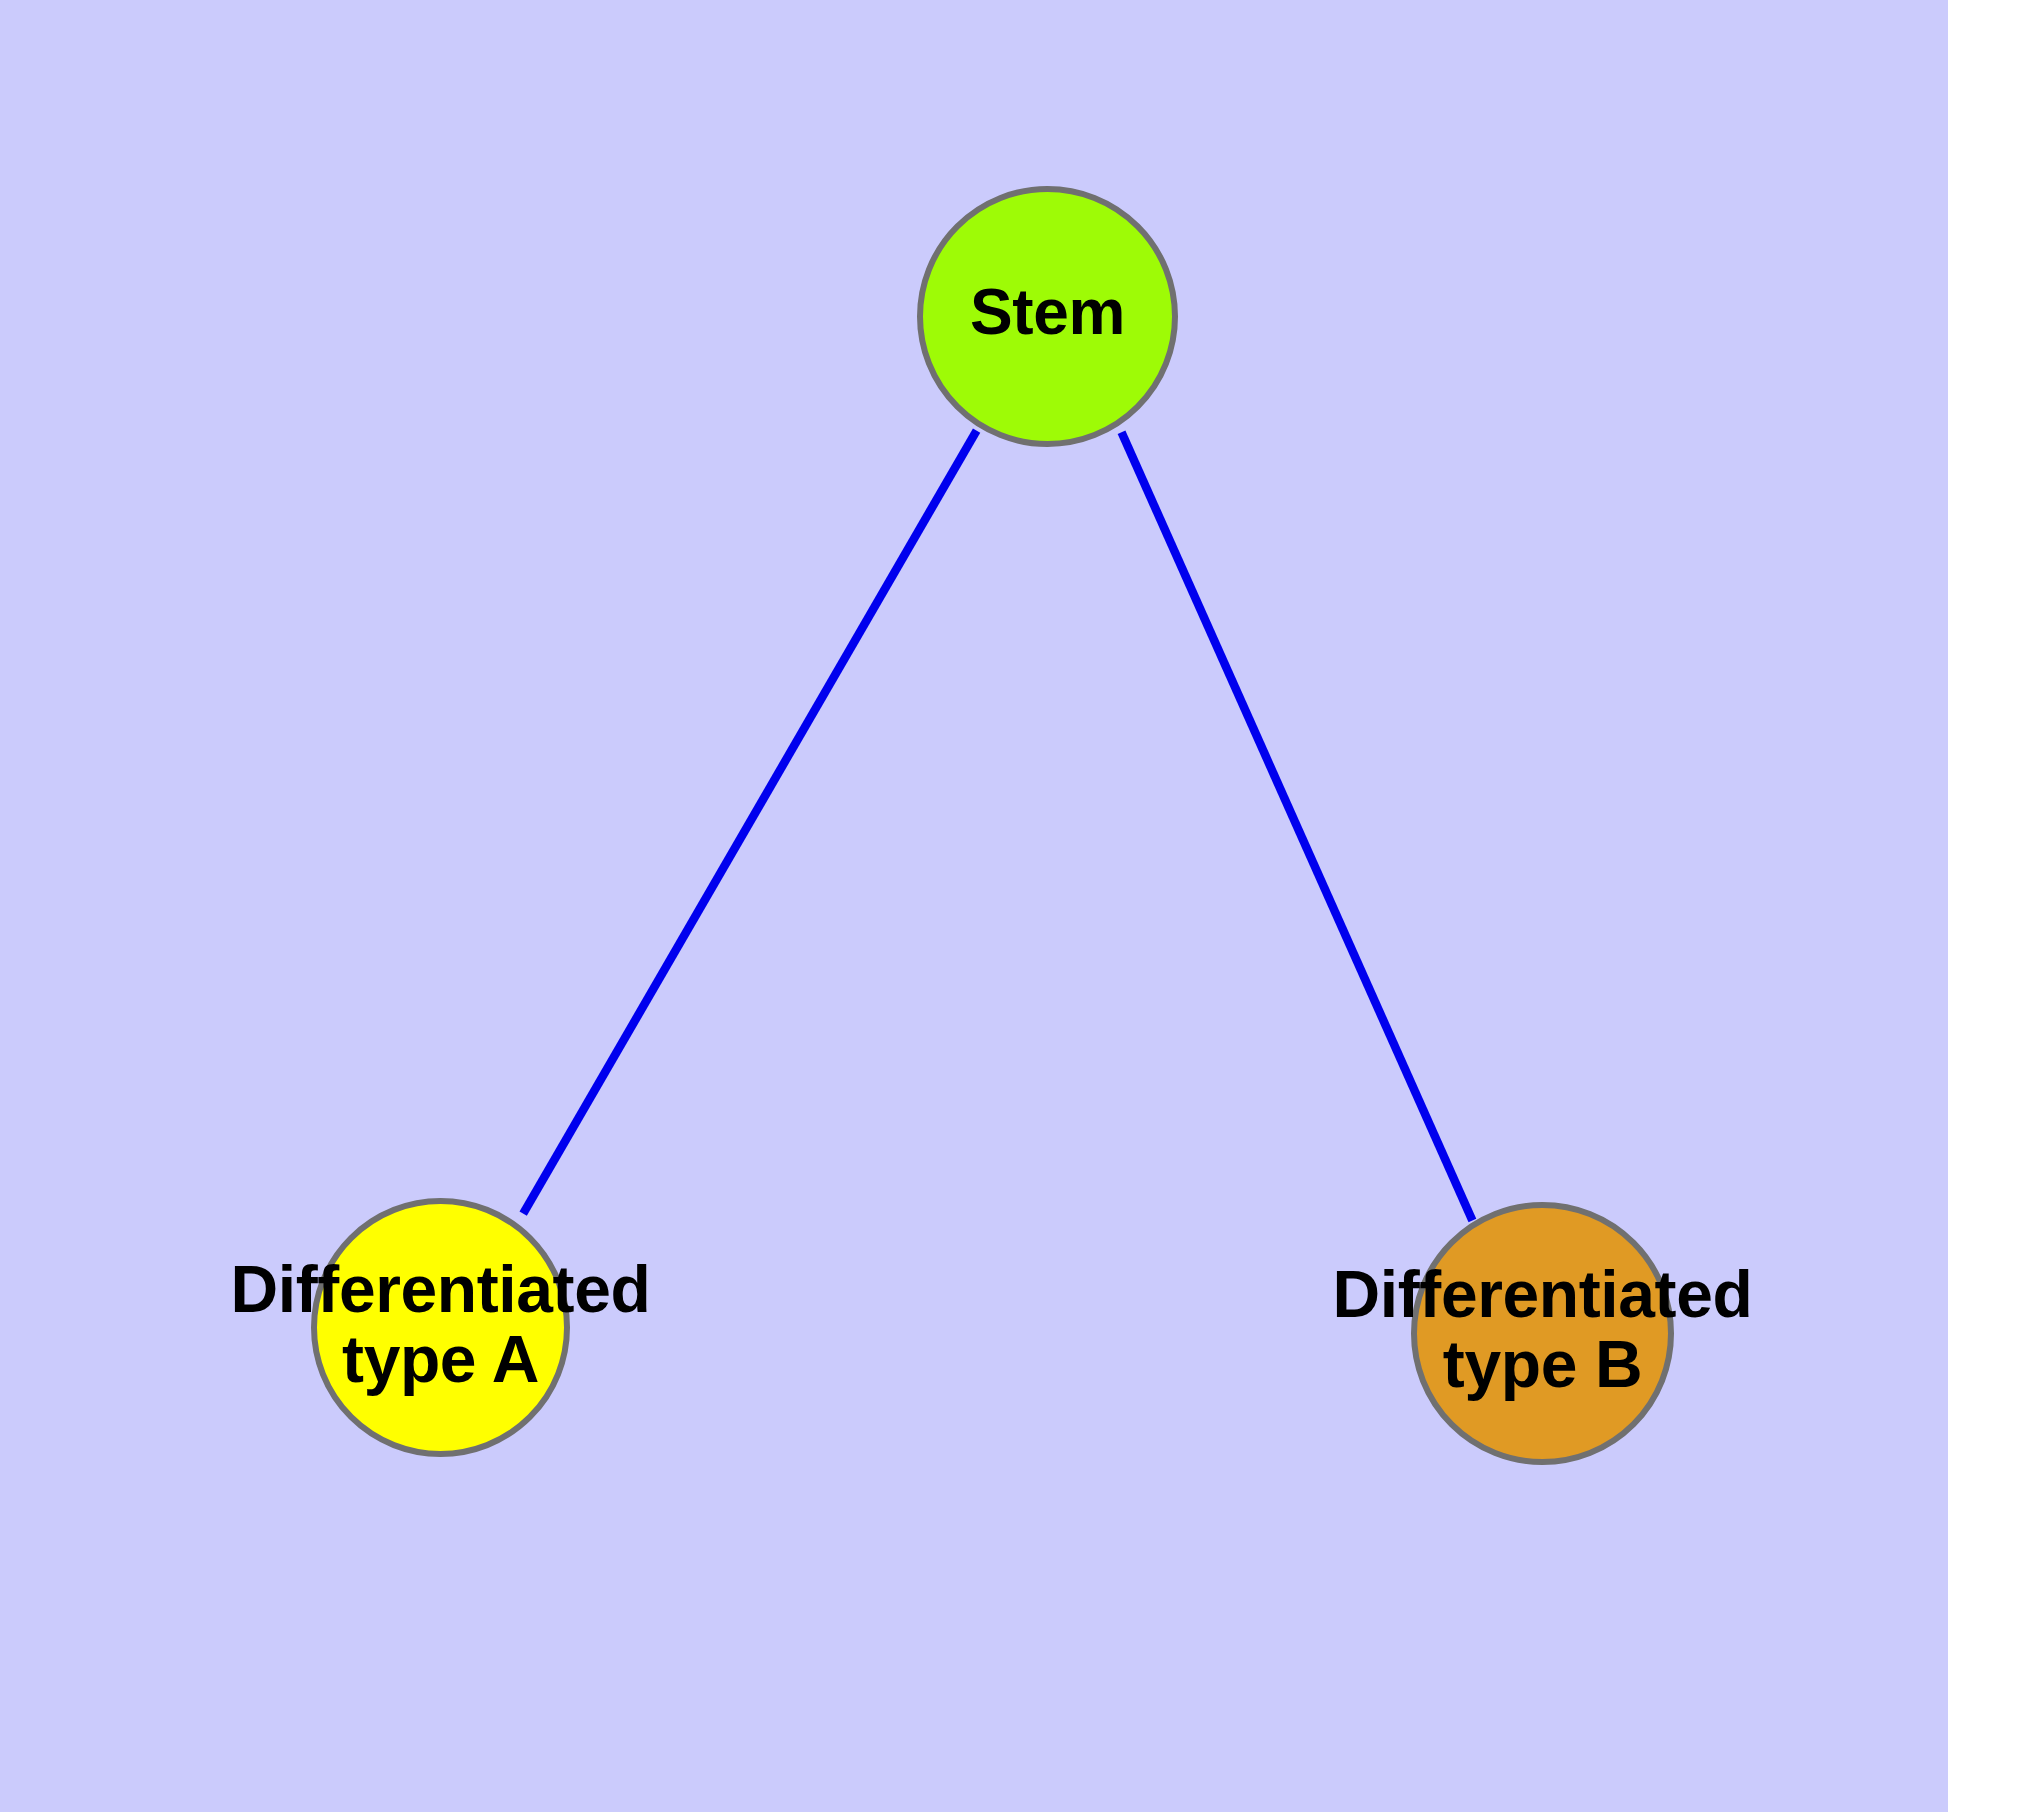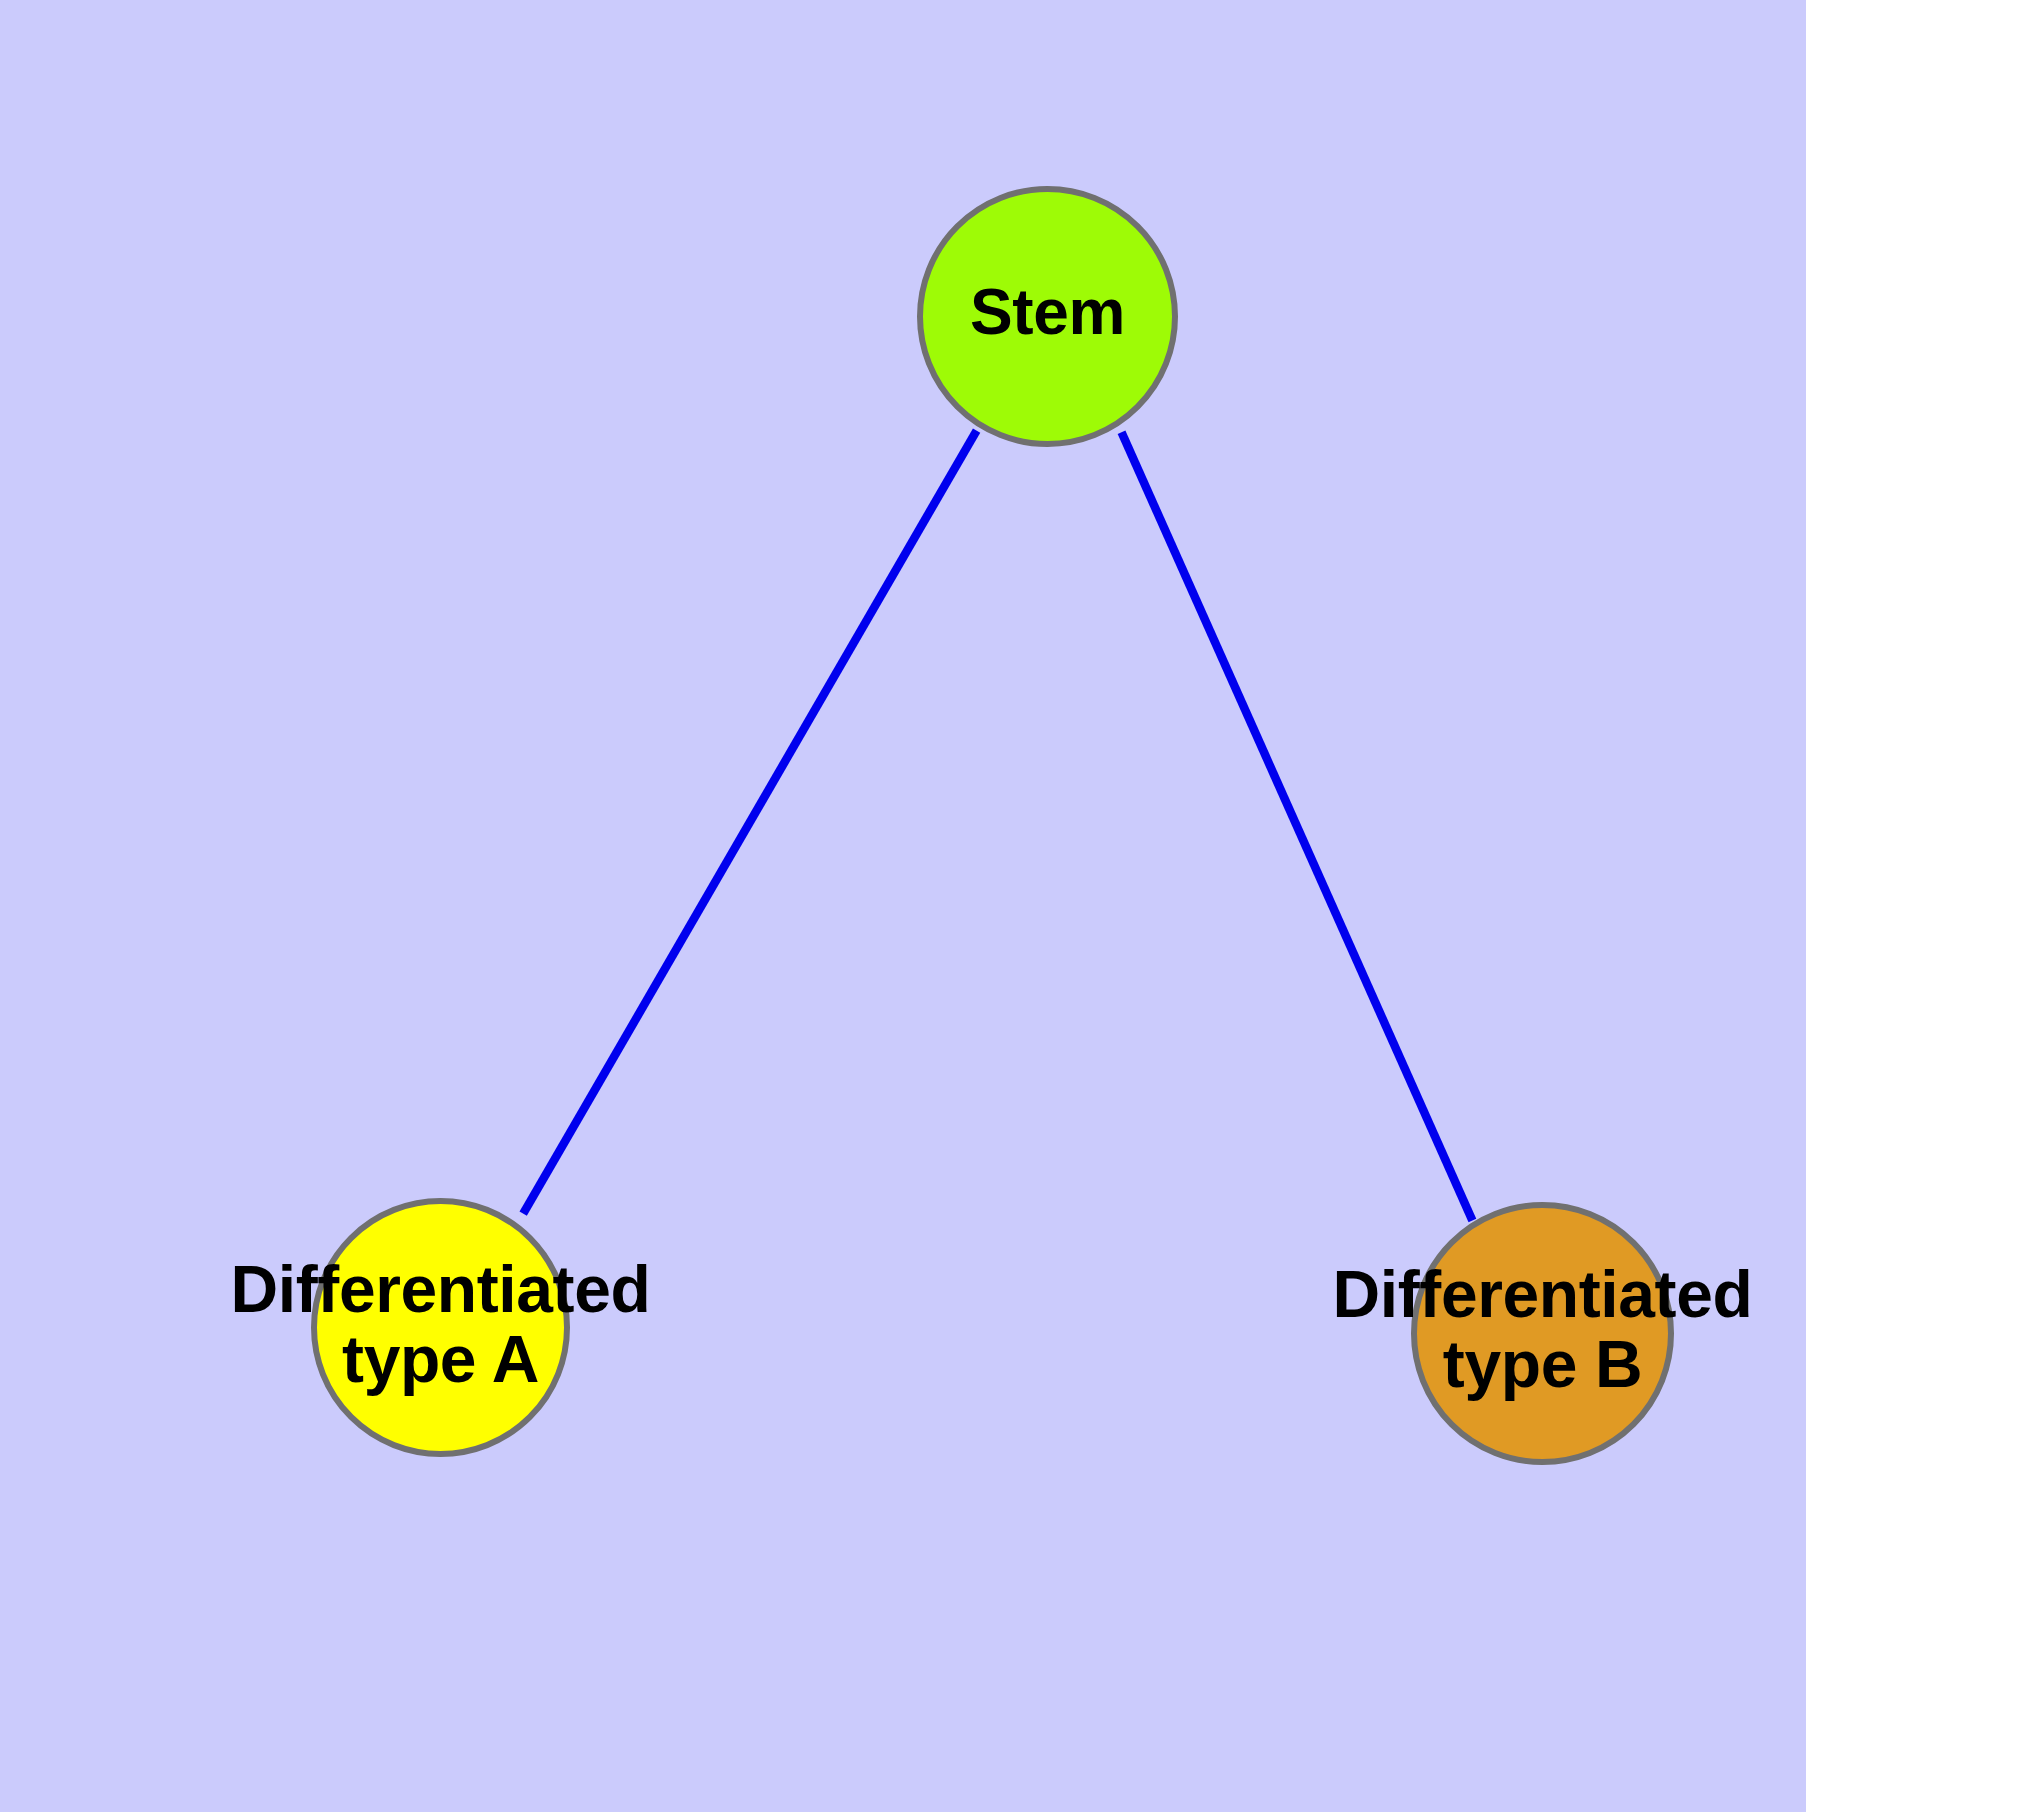--- a/index.html
+++ b/index.html
@@ -38,21 +38,21 @@
     color: #000000;
     white-space: pre;
     line-height: 1.06;
     letter-spacing: -0.4px;
     pointer-events: none;
   }
 </style>
 </head>
 <body>
 
-<div id="canvas" style="width: 1806px; height: 1812px; text-decoration: underline;">
+<div id="canvas" style="width: 1948px; height: 1812px; text-decoration: underline;">
 
   <div id="bg-rect" style="background: rgb(203, 203, 252); width: 2021px; height: 1812px;"></div>
 
   <svg id="edge-layer" viewBox="0 0 2384 2138" width="2021" height="1812">
     <line id="edge-0" stroke-linecap="butt" x1="1152" y1="508" x2="617" y2="1432" stroke="#0000ee" stroke-width="10"></line>
     <line id="edge-1" stroke-linecap="butt" x1="1323" y1="510" x2="1737" y2="1440" stroke="#0000ee" stroke-width="10"></line>
   </svg>
 
   <div class="node" id="node-0" style="left: 917px; top: 186px; width: 261px; height: 261px; background: rgb(158, 251, 6); border: 6px solid rgb(112, 112, 112);"></div>
   <div class="node" id="node-1" style="left: 311px; top: 1198px; width: 259px; height: 259px; background: rgb(255, 255, 0); border: 6px solid rgb(112, 112, 112);"></div>

